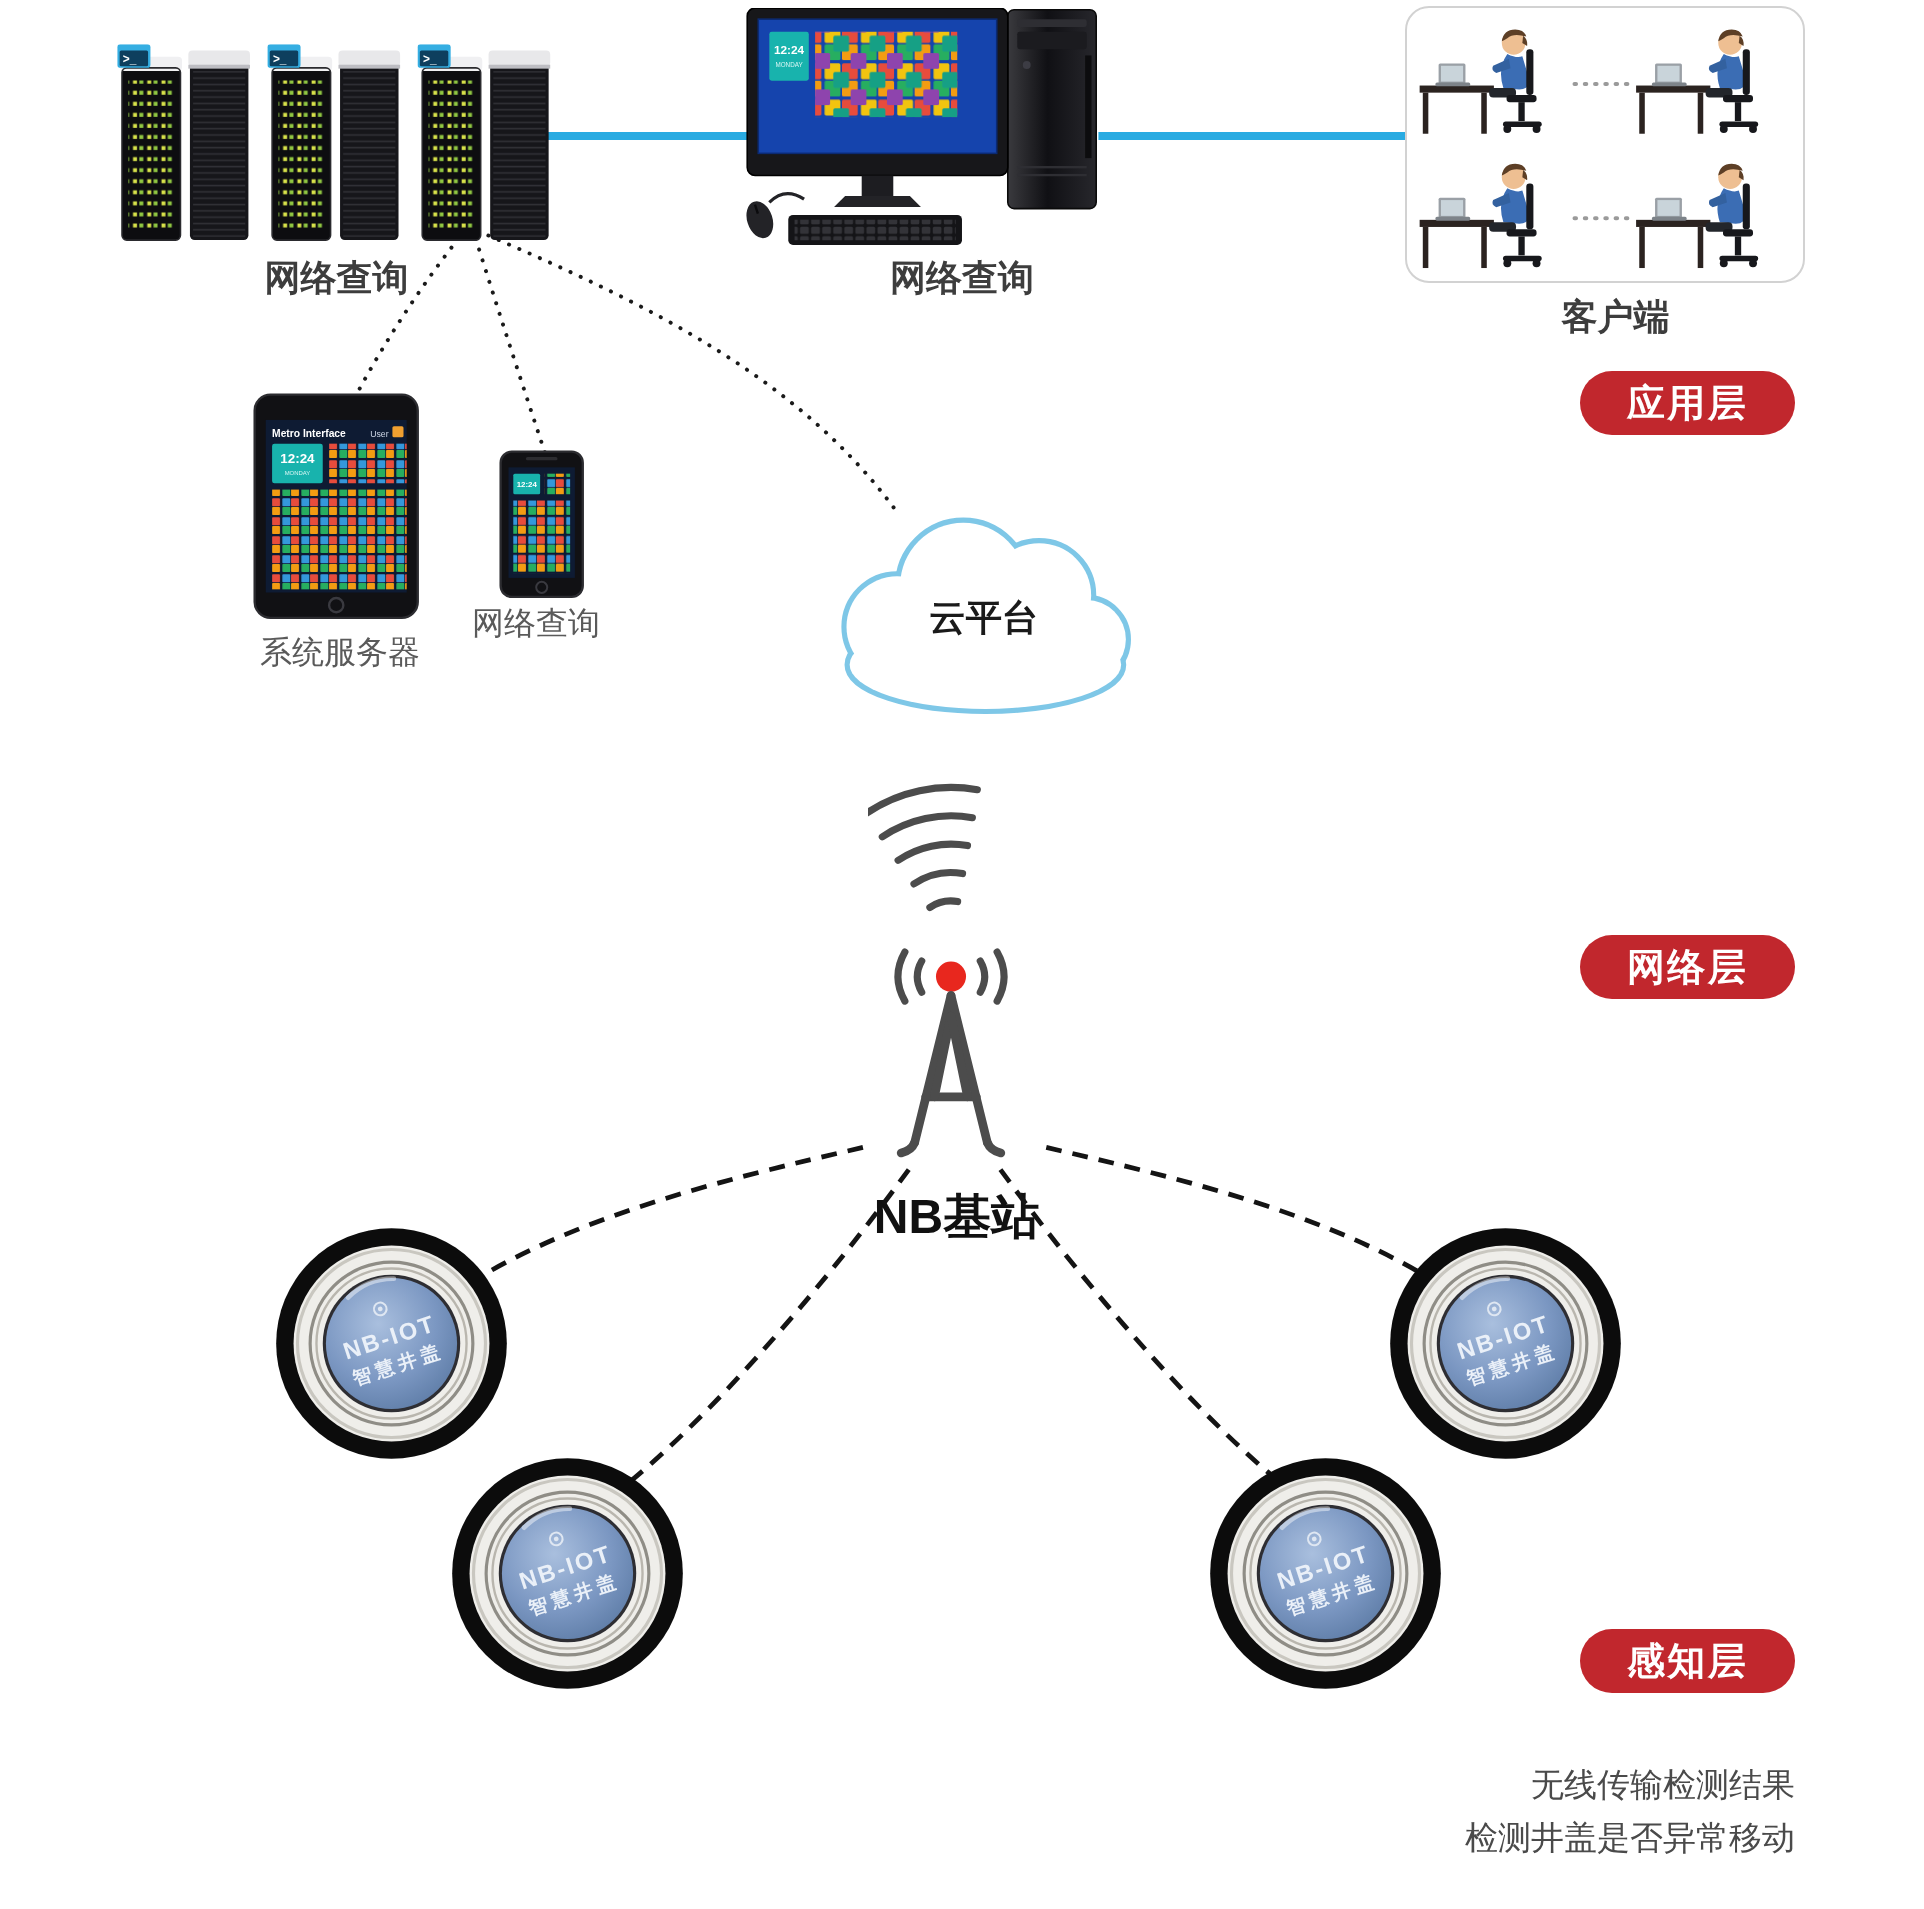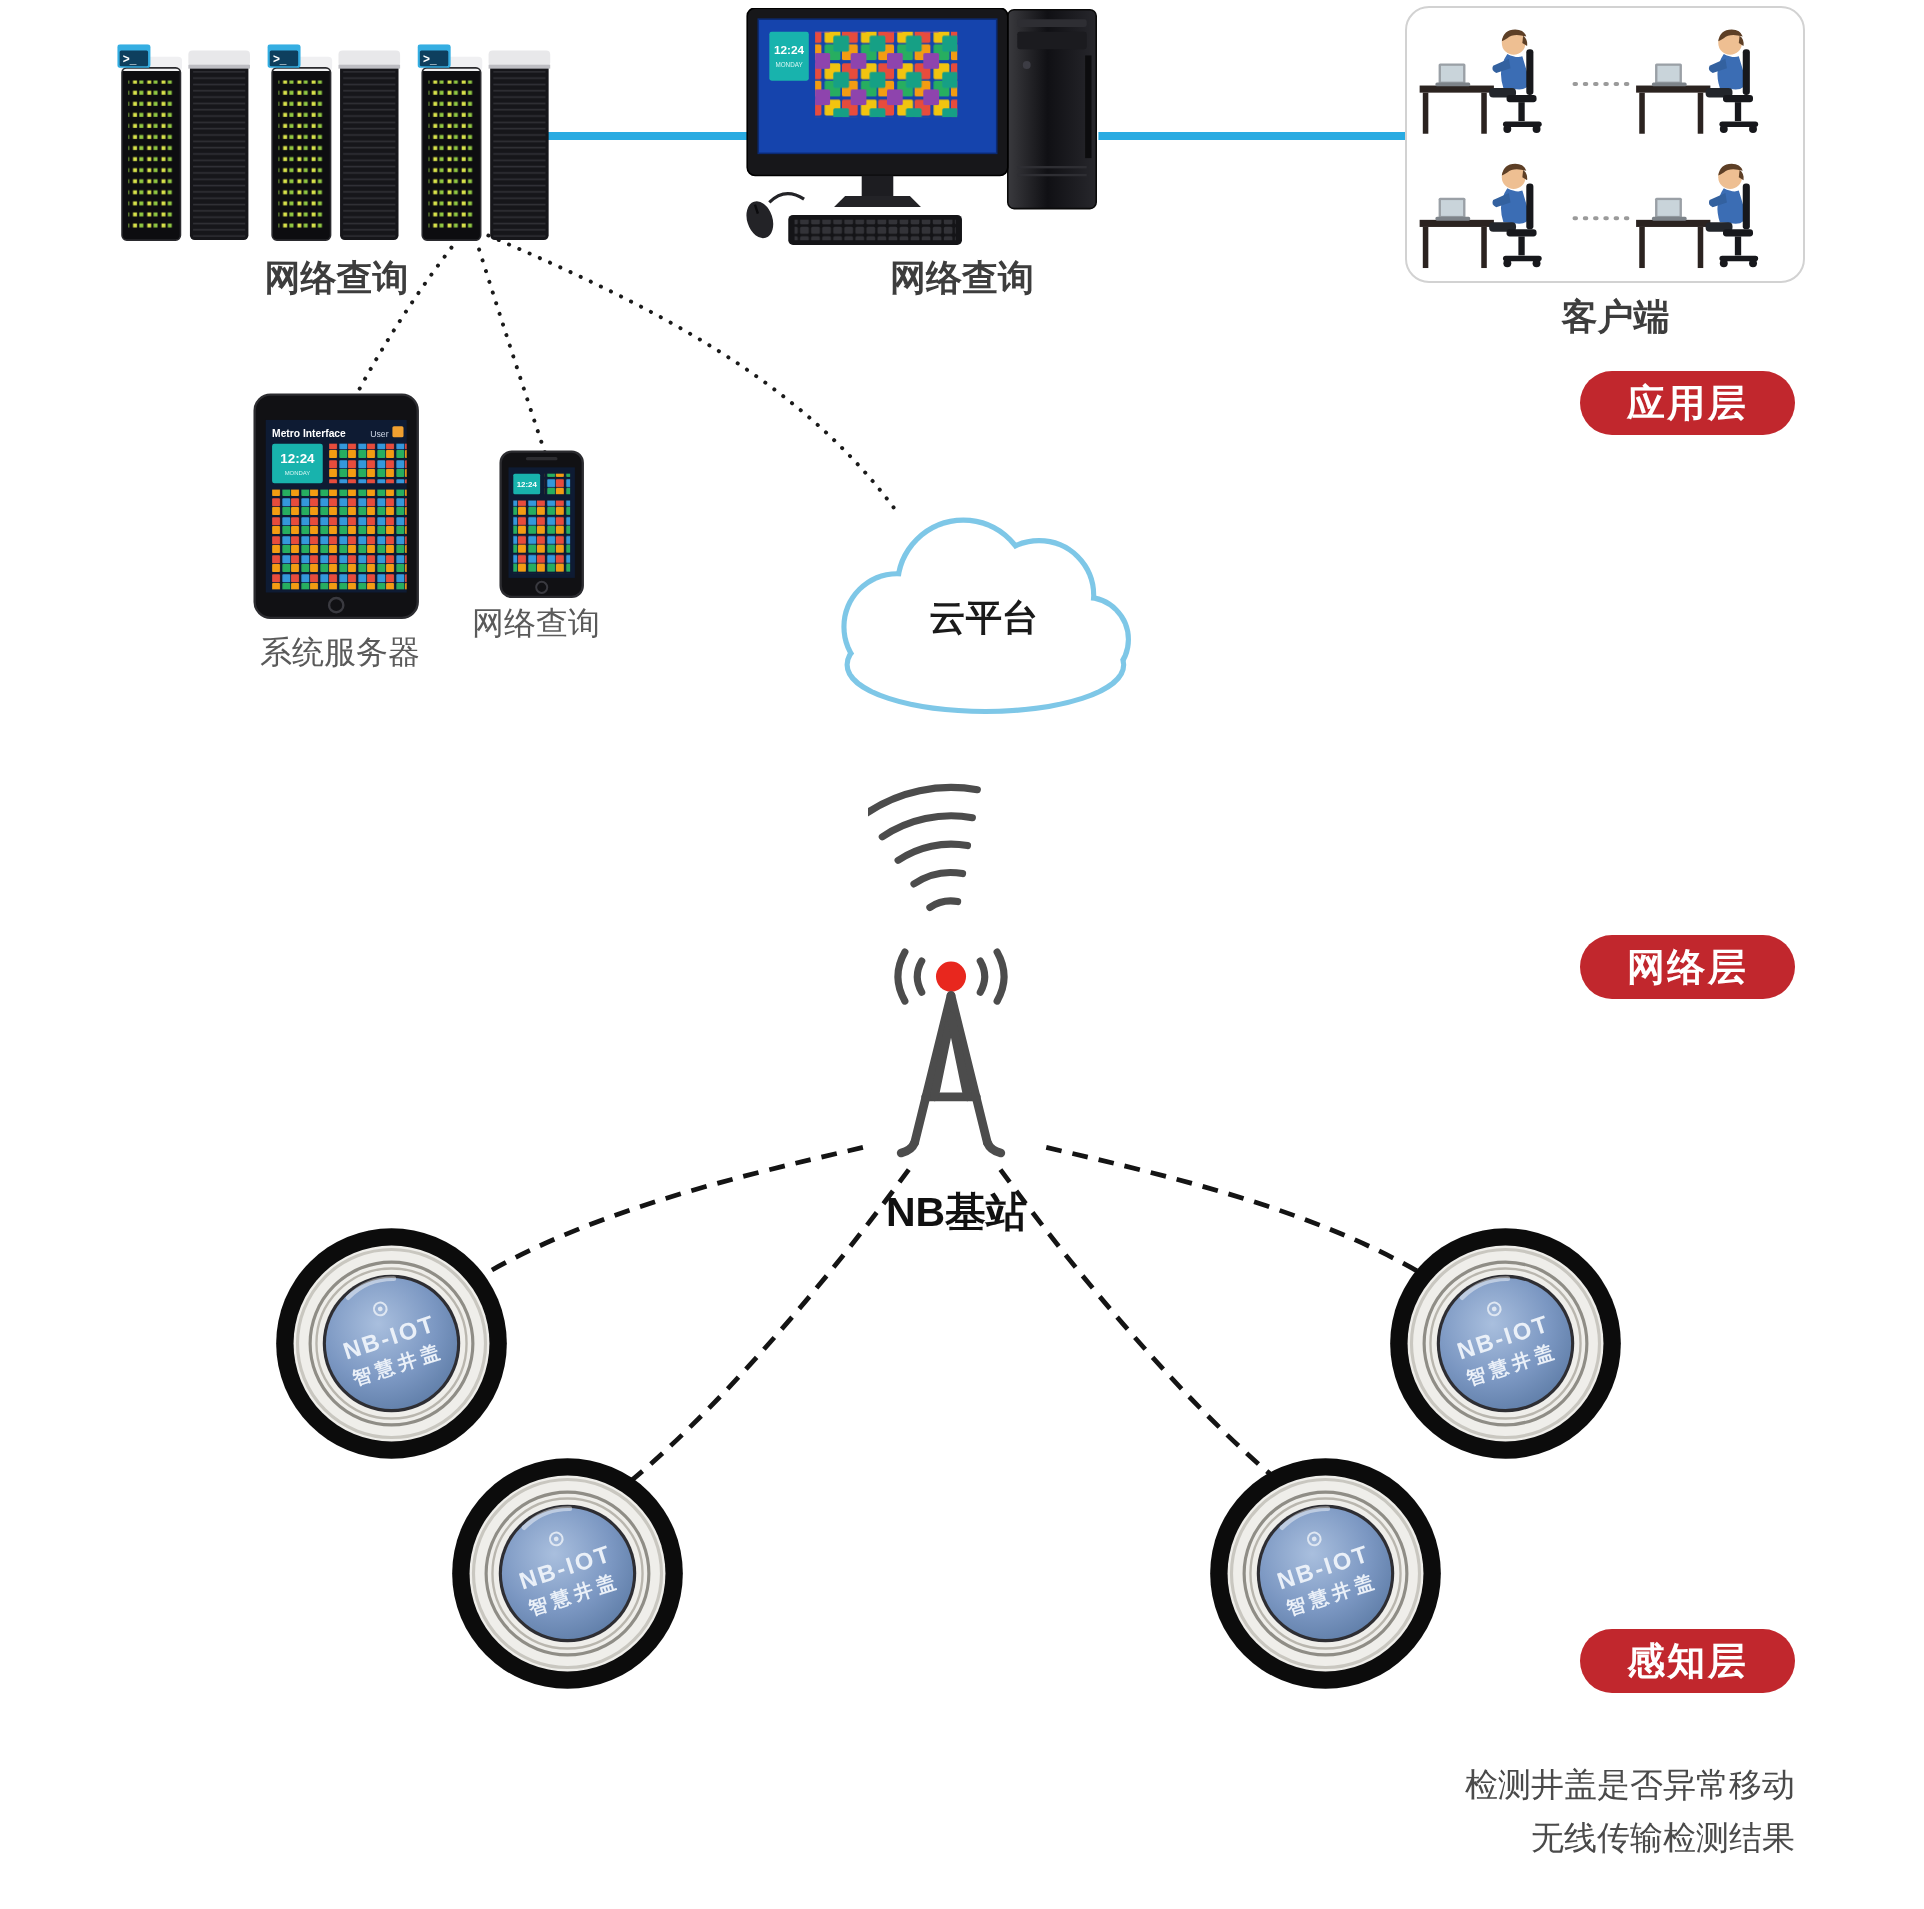--- a/index.html
+++ b/index.html
@@ -255,32 +255,32 @@
   <g stroke="#4c4c4c" stroke-width="11" stroke-linecap="round" stroke-linejoin="round" fill="none">
     <path d="M120 112 L 74 298"></path>
     <path d="M120 112 L 166 298"></path>
     <path d="M88 240 L 152 240"></path>
     <path d="M120 138 L 99 240"></path>
     <path d="M120 138 L 141 240"></path>
     <path d="M74 298 q -4 10 -17 13"></path>
     <path d="M166 298 q 4 10 17 13"></path>
   </g>
 </svg>
-<div class="label" style="left:834px;top:1185px;width:245px;font-size:41px;color:#111111">NB基站</div>
+<div class="label" style="left:834px;top:1185px;width:245px;font-size:48px;color:#111111">NB基站</div>
 
 <svg class="abs" style="left:273px;top:1225px;z-index:2" width="237" height="237" viewBox="0 0 300 300">
     <use href="#manhole"></use>
   </svg>
 <svg class="abs" style="left:449px;top:1455px;z-index:2" width="237" height="237" viewBox="0 0 300 300">
     <use href="#manhole"></use>
   </svg>
 <svg class="abs" style="left:1207px;top:1455px;z-index:2" width="237" height="237" viewBox="0 0 300 300">
     <use href="#manhole"></use>
   </svg>
 <svg class="abs" style="left:1387px;top:1225px;z-index:2" width="237" height="237" viewBox="0 0 300 300">
     <use href="#manhole"></use>
   </svg>
 
 <div class="notes">
+  <div>无线传输检测结果</div>
   <div>检测井盖是否异常移动</div>
-  <div>无线传输检测结果</div>
 </div>
 
 
 </body></html>

